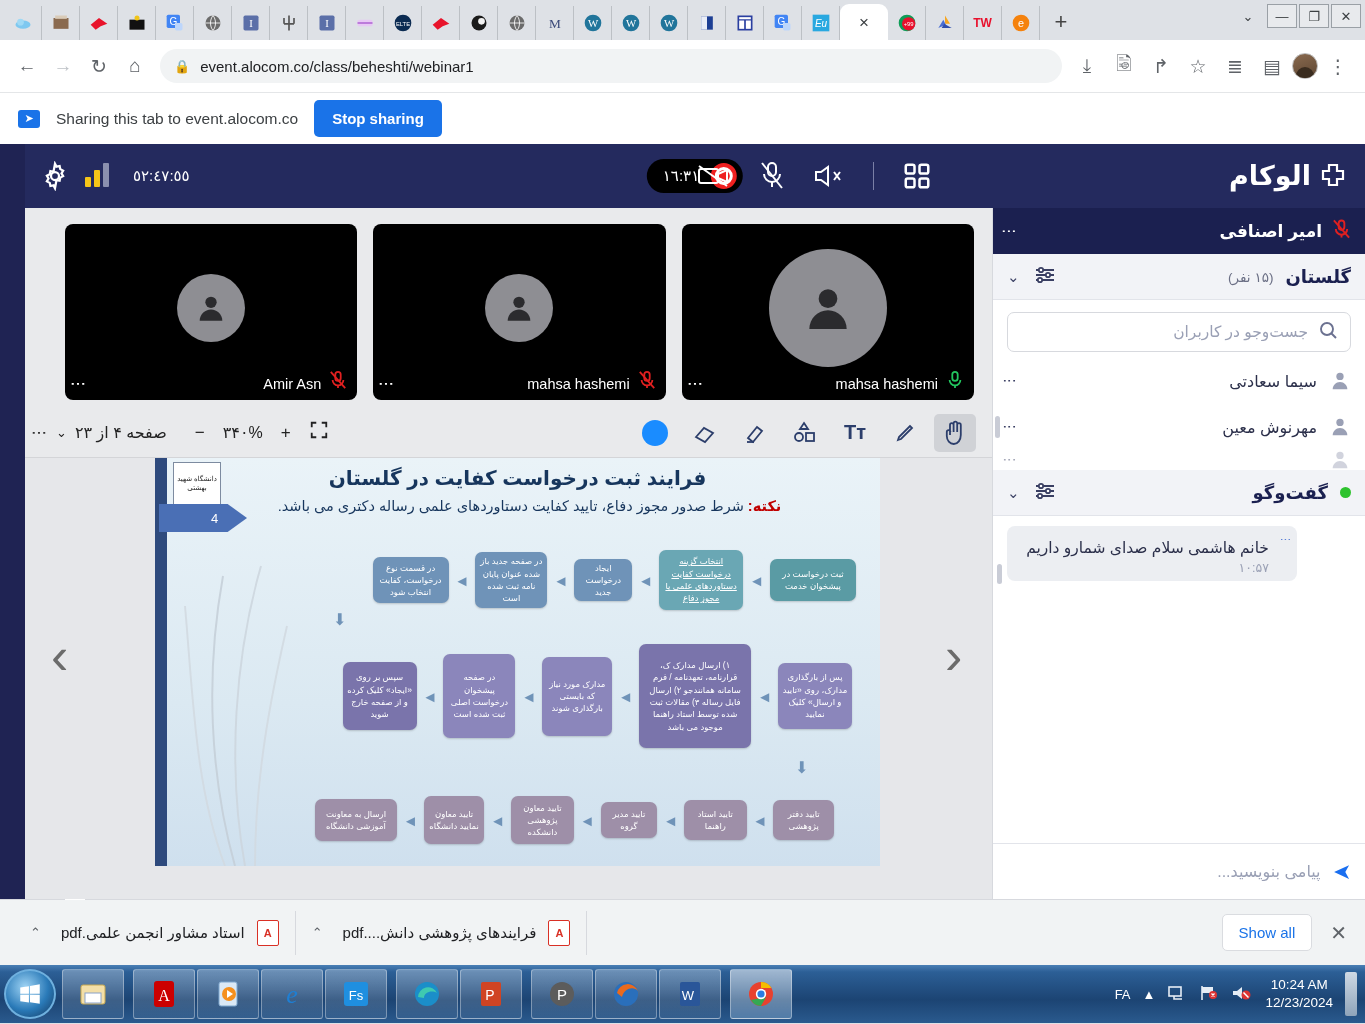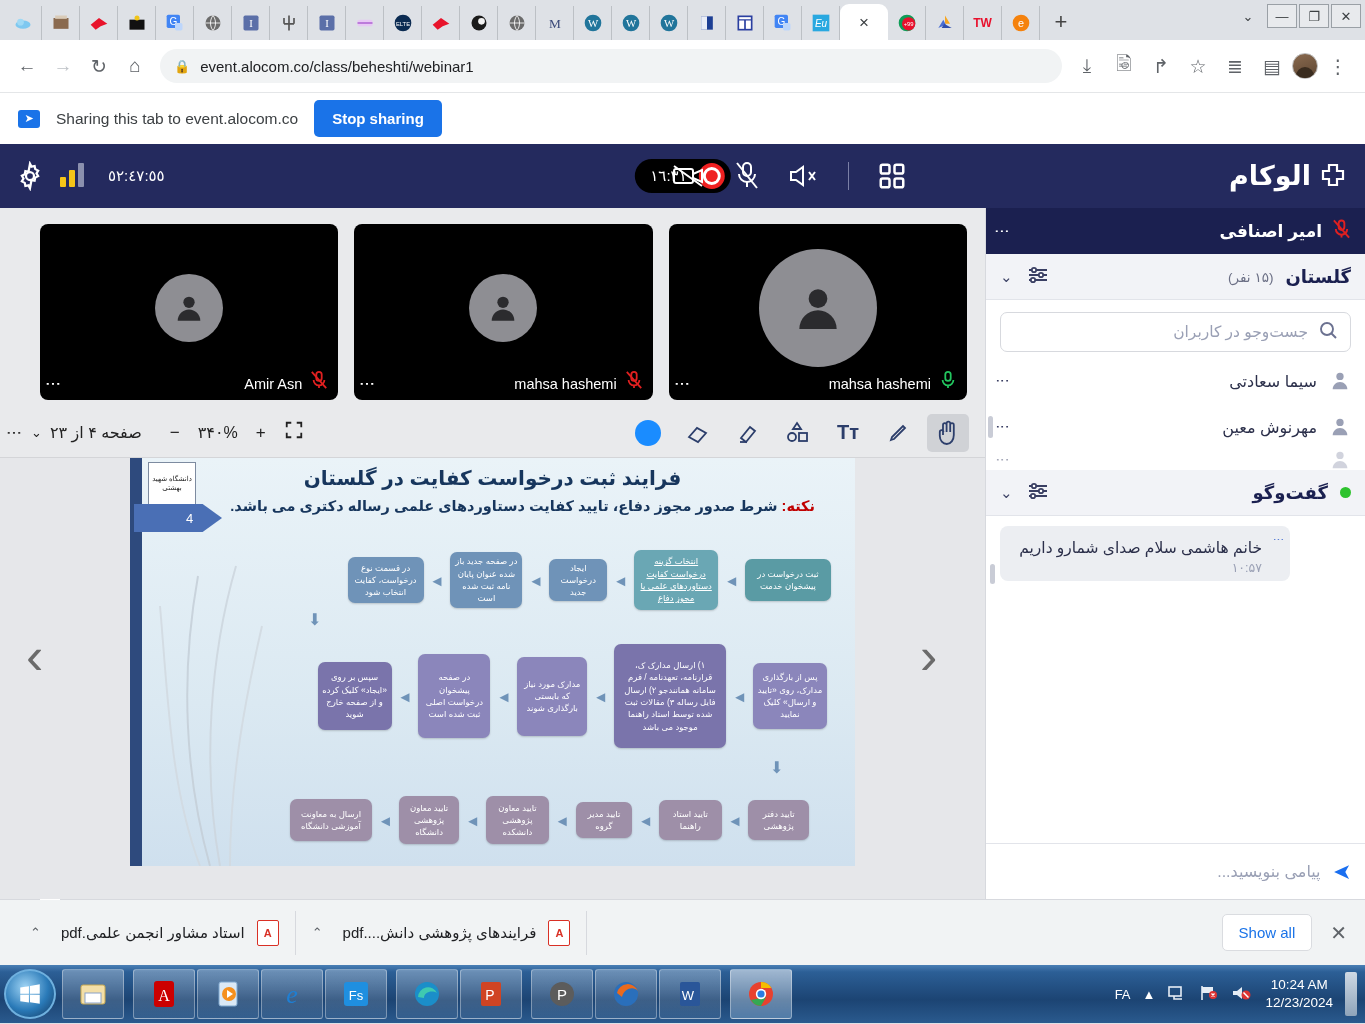--- a/index.html
+++ b/index.html
@@ -74,21 +74,21 @@
     width: 22px; height: 18px; background: #1a73e8; border-radius: 3px;
     display: flex; align-items: center; justify-content: center; color: #fff; font-size: 11px;
   }
   .share-text { font-size: 15.5px; color: #3c4043; }
   .stop-btn {
     background: #1a73e8; color: #fff; border: none; border-radius: 5px;
     padding: 10px 18px; font-size: 15px; font-weight: bold; font-family: inherit;
   }
 
   
-  .app { height: 755px; background: #1f2353; display: flex; flex-direction: column; position: relative; }
+  .app { height: 755px; background: #1f2353; display: flex; flex-direction: column; position: relative; padding-left: 25px; }
   .appbar {
     height: 64px; background: #242a5e; display: flex; align-items: center;
     padding: 0 14px; gap: 14px; position: relative;
   }
   .ic { color: #fff; display: flex; align-items: center; justify-content: center; }
   .gear { width: 32px; height: 32px; }
   .signal { display: flex; align-items: flex-end; gap: 3px; height: 22px; }
   .signal i { width: 6px; border-radius: 1px; display:block; }
   .s1 { height: 10px; background: #f5c518; }
   .s2 { height: 17px; background: #f5c518; }
@@ -177,22 +177,22 @@
     position: absolute; left: 4px; top: 46px; width: 88px; height: 28px;
     background: #4a6fb5; color: #fff; font-size: 13px;
     display: flex; align-items: center; padding-left: 52px;
     clip-path: polygon(0 0, 78% 0, 100% 50%, 78% 100%, 0 100%);
   }
   .slide-title {
     position: absolute; top: 8px; left: 0; right: 0; text-align: center;
     font-size: 20px; font-weight: bold; color: #17365d; direction: rtl;
   }
   .slide-note {
-    position: absolute; top: 38px; left: 64px; right: 40px; text-align: right;
-    font-size: 14.5px; font-weight: bold; color: #17365d; direction: rtl; line-height: 1.5;
+    position: absolute; top: 38px; left: 64px; right: 40px; text-align: center;
+    font-size: 14.5px; font-weight: normal; color: #17365d; direction: rtl; line-height: 1.5;
   }
   .slide-note b { color: #c00000; }
   .grass {
     position: absolute; left: 20px; bottom: 0; width: 120px; height: 330px;
     opacity: .85;
   }
   .flowrow {
     position: absolute; direction: rtl; display: flex; align-items: center;
     justify-content: flex-start; gap: 6px;
   }
@@ -752,21 +752,21 @@
 
           <div class="flowrow" style="top:338px; right:46px; left:160px;">
             <div class="node mauve" style="width:62px;height:40px;">تایید دفتر پژوهشی</div>
             <span class="arrow-l">◄</span>
             <div class="node mauve" style="width:64px;height:40px;">تایید استاد راهنما</div>
             <span class="arrow-l">◄</span>
             <div class="node mauve" style="width:58px;height:36px;">تایید مدیر گروه</div>
             <span class="arrow-l">◄</span>
             <div class="node mauve" style="width:64px;height:48px;">تایید معاون پژوهشی دانشکده</div>
             <span class="arrow-l">◄</span>
-            <div class="node mauve" style="width:62px;height:48px;">تایید معاون پژوهشی دانشگاه</div>
+            <div class="node mauve" style="width:62px;height:48px;">تایید معاون نمایید دانشگاه</div>
             <span class="arrow-l">◄</span>
             <div class="node mauve" style="width:84px;height:42px;">ارسال به معاونت آموزشی دانشگاه</div>
           </div>
         </div>
       </div>
     </div>
 
     <div class="rpanel">
       <div class="rp-head">
         <span>

